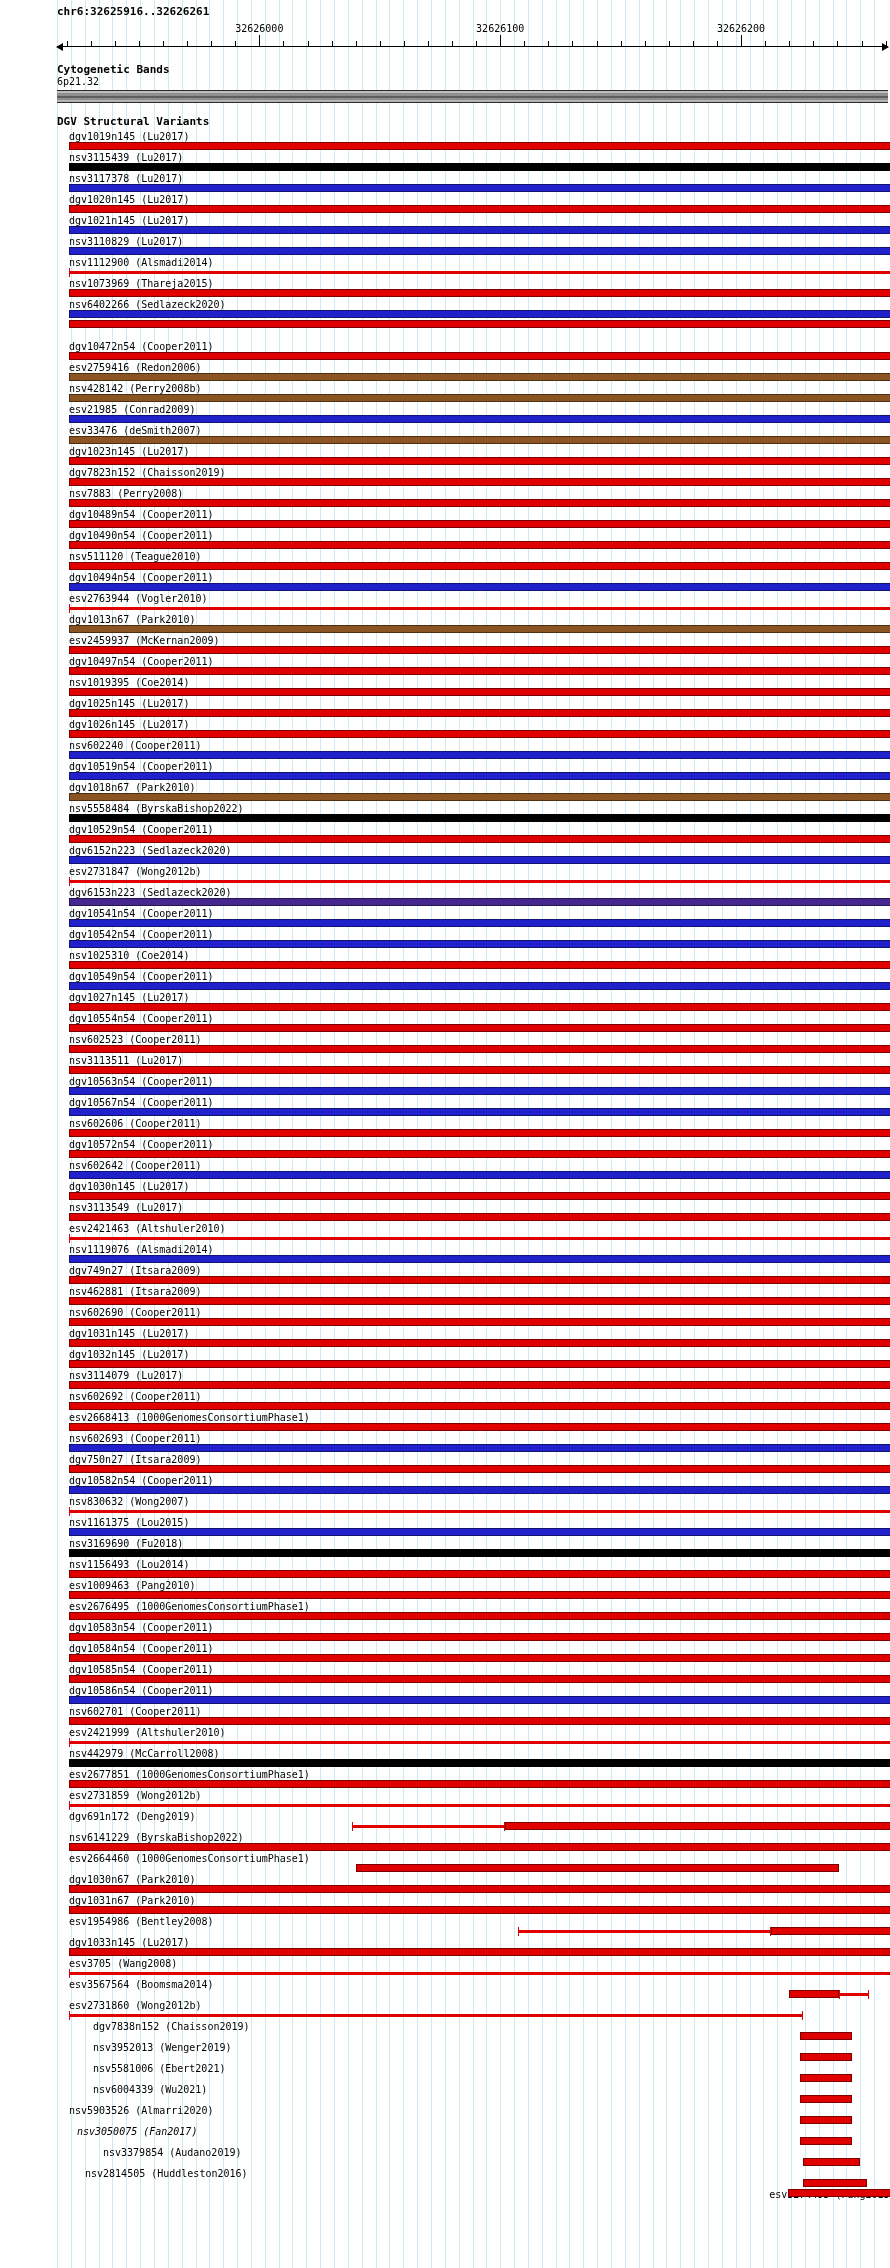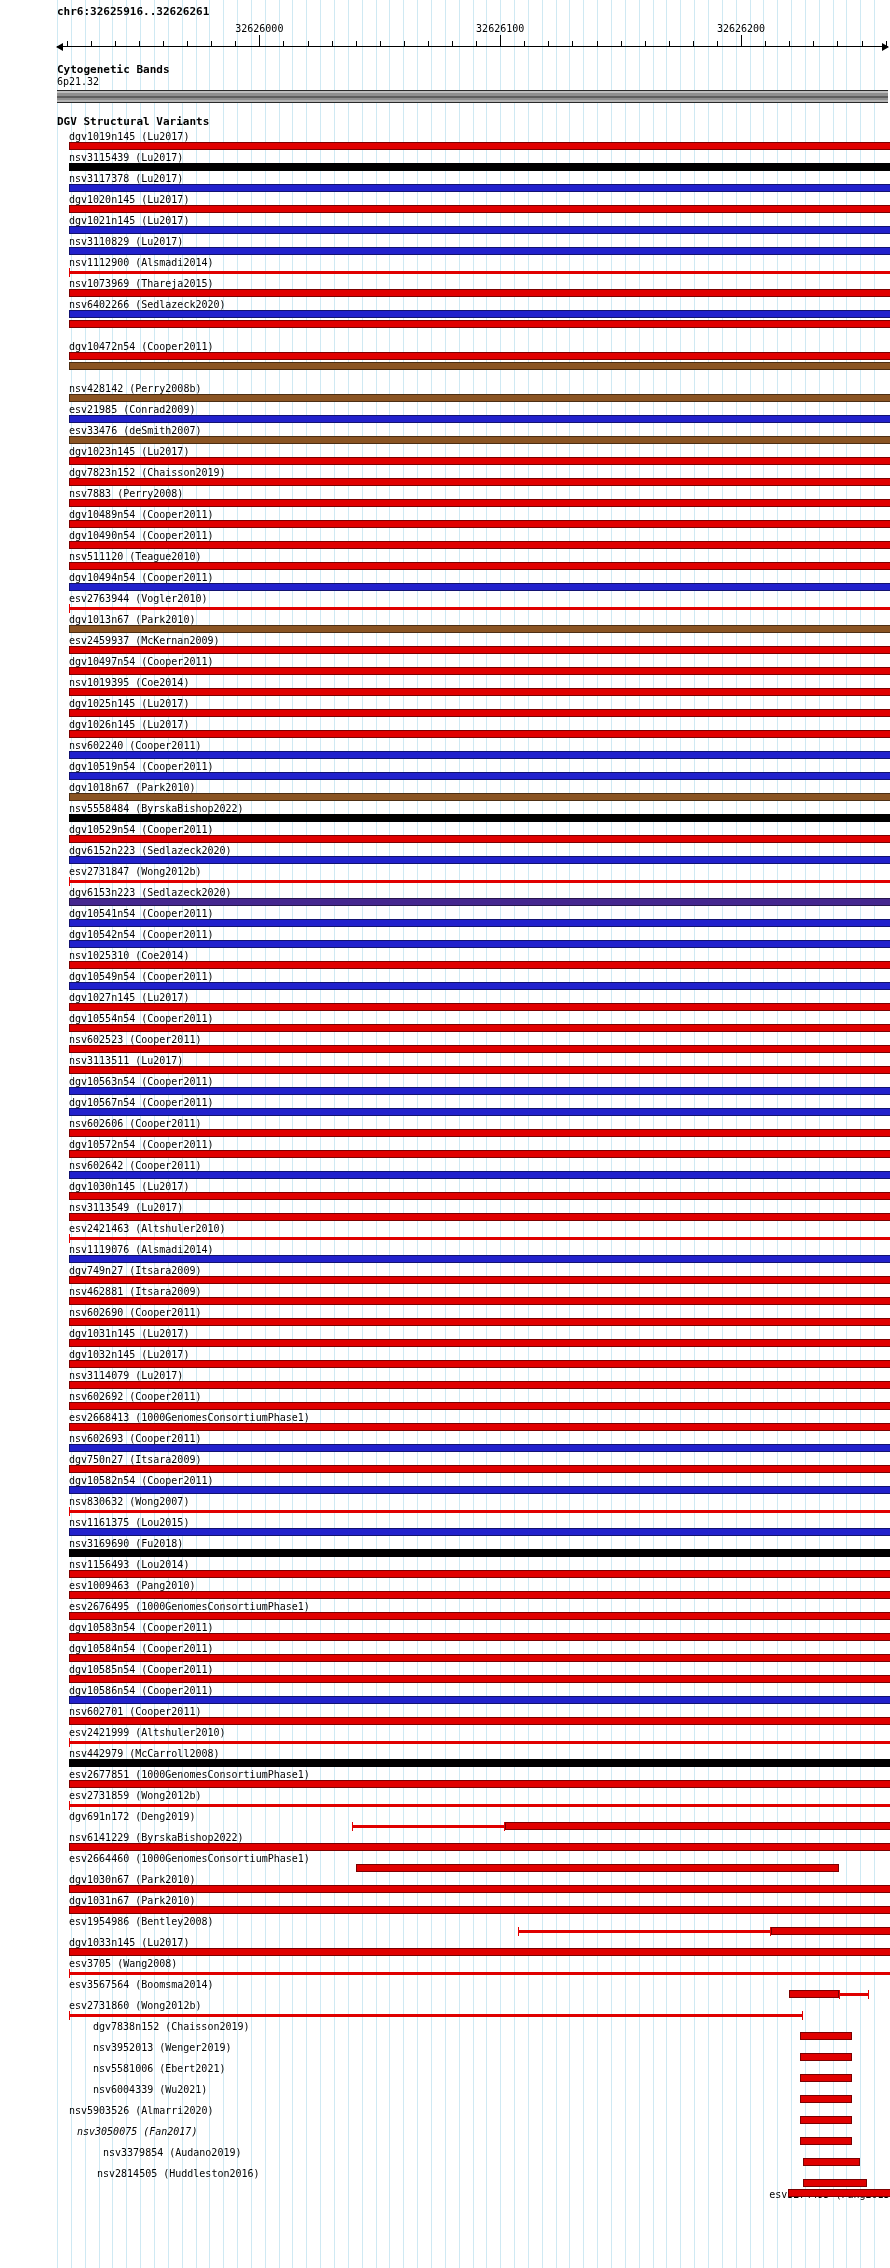--- a/index.html
+++ b/index.html
@@ -183,20 +183,21 @@
           <div class="seg thick" style="left: 0%; width: 100%; background: rgb(224, 0, 0); color: rgb(224, 0, 0);"></div>
         </div>
       </div>
       <div class="vrow">
         <div class="vlabel">dgv10472n54 (Cooper2011)</div>
         <div class="barwrap">
           <div class="seg thick" style="left: 0%; width: 100%; background: rgb(224, 0, 0); color: rgb(224, 0, 0);"></div>
         </div>
       </div>
       <div class="vrow">
+        <div class="vlabel">esv2759416 (Redon2006)</div>
         <div class="barwrap">
           <div class="seg thick" style="left: 0%; width: 100%; background: rgb(138, 84, 35); color: rgb(138, 84, 35);"></div>
         </div>
       </div>
       <div class="vrow">
         <div class="vlabel">nsv428142 (Perry2008b)</div>
         <div class="barwrap">
           <div class="seg thick" style="left: 0%; width: 100%; background: rgb(138, 84, 35); color: rgb(138, 84, 35);"></div>
         </div>
       </div>
@@ -701,21 +702,21 @@
           <div class="seg thick" style="left: 88%; width: 6.2%; background: rgb(224, 0, 0); color: rgb(224, 0, 0);"></div>
         </div>
       </div>
       <div class="vrow">
         <div class="vlabel" style="margin-left: 34px;">nsv3379854 (Audano2019)</div>
         <div class="barwrap">
           <div class="seg thick" style="left: 88.3%; width: 6.9%; background: rgb(224, 0, 0); color: rgb(224, 0, 0);"></div>
         </div>
       </div>
       <div class="vrow">
-        <div class="vlabel" style="margin-left: 28px;">nsv2814505 (Huddleston2016)</div>
+        <div class="vlabel" style="margin-left: 16px;">nsv2814505 (Huddleston2016)</div>
         <div class="barwrap">
           <div class="seg thick" style="left: 88.3%; width: 7.7%; background: rgb(224, 0, 0); color: rgb(224, 0, 0);"></div>
         </div>
       </div>
       <div class="vrow">
         <div class="vlabel" style="position: absolute; left: 85.5%;">esv3274495 (Pang2013</div>
         <div class="barwrap">
           <div class="seg thick" style="left: 86.5%; width: 13.3%; background: rgb(224, 0, 0); color: rgb(224, 0, 0);"></div>
         </div>
       </div>

